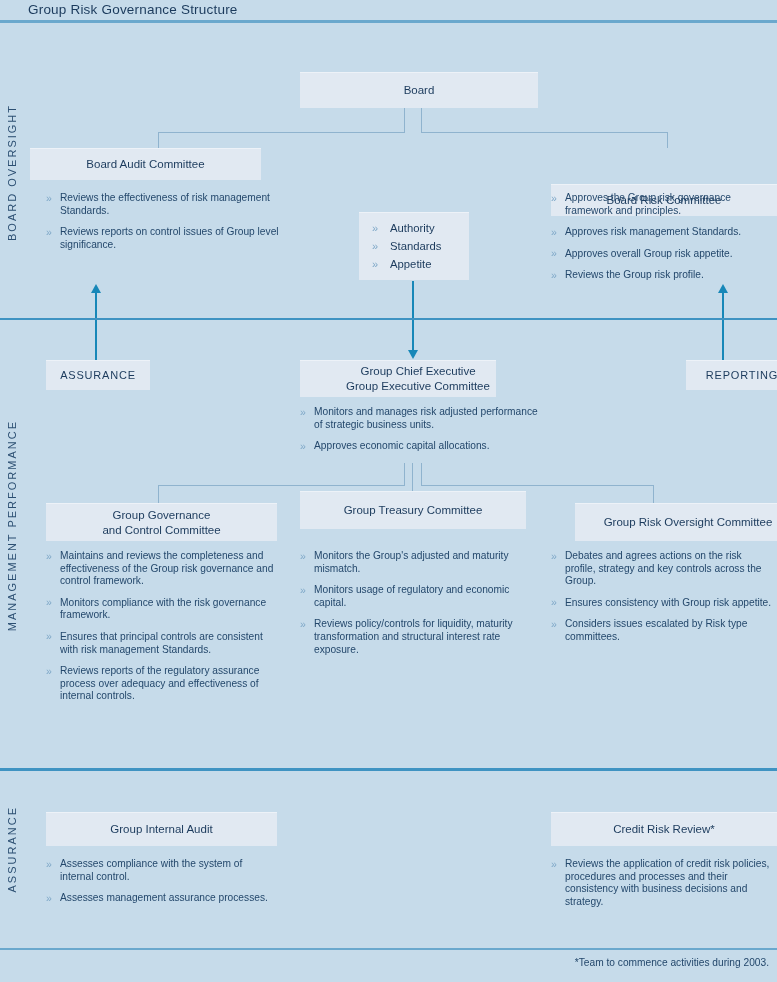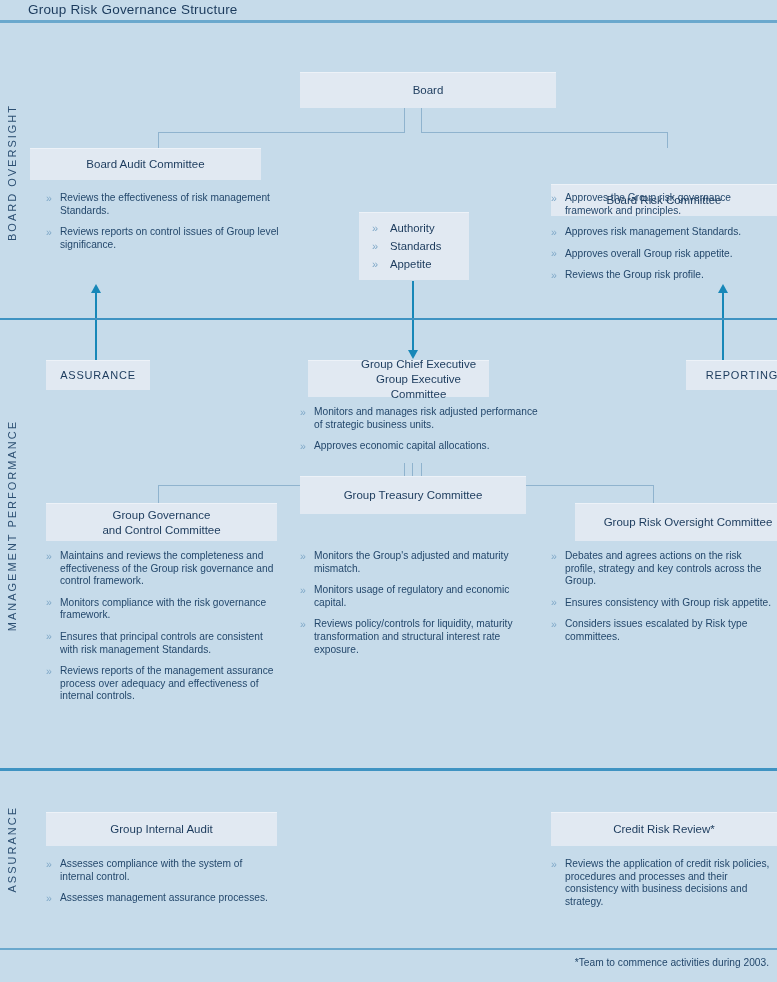--- a/index.html
+++ b/index.html
@@ -114,21 +114,21 @@
 
 <div class="diagram">
 
   <div class="page-title">Group Risk Governance Structure</div>
   <div class="rail top"></div>
 
   <div class="band-label band-oversight">BOARD OVERSIGHT</div>
   <div class="band-label band-performance">MANAGEMENT PERFORMANCE</div>
   <div class="band-label band-assurance">ASSURANCE</div>
 
-  <div class="box" style="left:300px;top:72px;width:256px;height:36px;">
+  <div class="box" style="left:300px;top:72px;width:238px;height:36px;">
     <span>Board</span>
   </div>
 
   <div class="cw v" style="left:404px;top:108px;height:24px;"></div>
   <div class="cw h" style="left:158px;top:132px;width:247px;"></div>
   <div class="cw v" style="left:158px;top:132px;height:16px;"></div>
 
   <div class="cw v" style="left:421px;top:108px;height:24px;"></div>
   <div class="cw h" style="left:421px;top:132px;width:246px;"></div>
   <div class="cw v" style="left:667px;top:132px;height:16px;"></div>
@@ -172,21 +172,21 @@
 
   <div class="rail mid"></div>
 
   <div class="box sm" style="left:46px;top:360px;width:104px;height:30px;">
     <span>ASSURANCE</span>
   </div>
   <div class="box sm" style="left:686px;top:360px;width:112px;height:30px;">
     <span>REPORTING</span>
   </div>
 
-  <div class="box box-multiline" style="left:308px;top:360px;width:181px;height:37px;padding-left:40px;">
+  <div class="box box-multiline" style="left:300px;top:360px;width:196px;height:37px;padding-left:40px;">
     <span>Group Chief Executive</span>
     <span>Group Executive Committee</span>
   </div>
 
   <div class="blist" style="left:300px;top:406px;width:240px;">
     <div class="bi"><span class="chev">»</span><span>Monitors and manages risk adjusted performance of strategic business units.</span></div>
     <div class="bi"><span class="chev">»</span><span>Approves economic capital allocations.</span></div>
   </div>
 
   <div class="cw v" style="left:404px;top:463px;height:22px;"></div>
@@ -200,24 +200,24 @@
   <div class="cw v" style="left:653px;top:485px;height:18px;"></div>
 
   <div class="box box-multiline" style="left:46px;top:503px;width:231px;height:38px;">
     <span>Group Governance</span>
     <span>and Control Committee</span>
   </div>
   <div class="blist" style="left:46px;top:550px;width:230px;">
     <div class="bi"><span class="chev">»</span><span>Maintains and reviews the completeness and effectiveness of the Group risk governance and control framework.</span></div>
     <div class="bi"><span class="chev">»</span><span>Monitors compliance with the risk governance framework.</span></div>
     <div class="bi"><span class="chev">»</span><span>Ensures that principal controls are consistent with risk management Standards.</span></div>
-    <div class="bi"><span class="chev">»</span><span>Reviews reports of the management assurance process over adequacy and effectiveness of internal controls.</span></div>
-  </div>
-
-  <div class="box" style="left:300px;top:476px;width:226px;height:38px;">
+    <div class="bi"><span class="chev">»</span><span>Reviews reports of the regulatory assurance process over adequacy and effectiveness of internal controls.</span></div>
+  </div>
+
+  <div class="box" style="left:300px;top:491px;width:226px;height:38px;">
     <span>Group Treasury Committee</span>
   </div>
   <div class="blist" style="left:300px;top:550px;width:228px;">
     <div class="bi"><span class="chev">»</span><span>Monitors the Group's adjusted and maturity mismatch.</span></div>
     <div class="bi"><span class="chev">»</span><span>Monitors usage of regulatory and economic capital.</span></div>
     <div class="bi"><span class="chev">»</span><span>Reviews policy/controls for liquidity, maturity transformation and structural interest rate exposure.</span></div>
   </div>
 
   <div class="box" style="left:551px;top:503px;width:226px;height:38px;margin-left:24px;">
     <span>Group Risk Oversight Committee</span>

